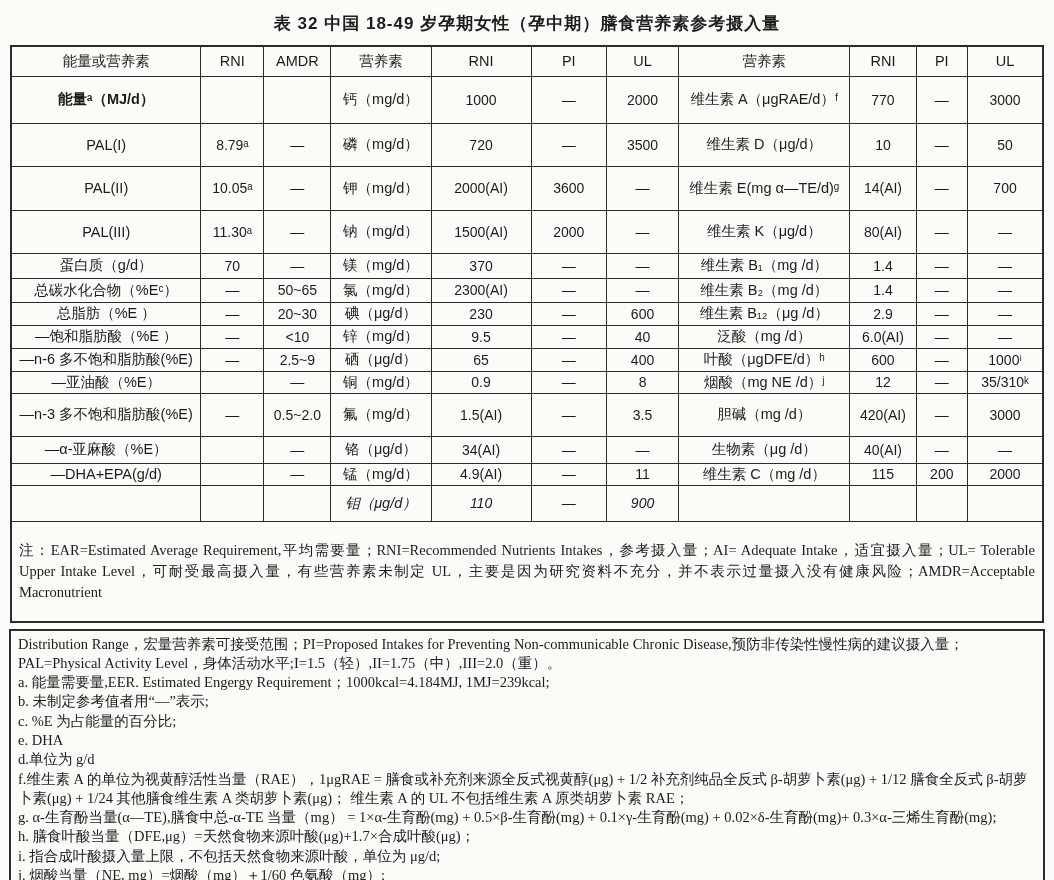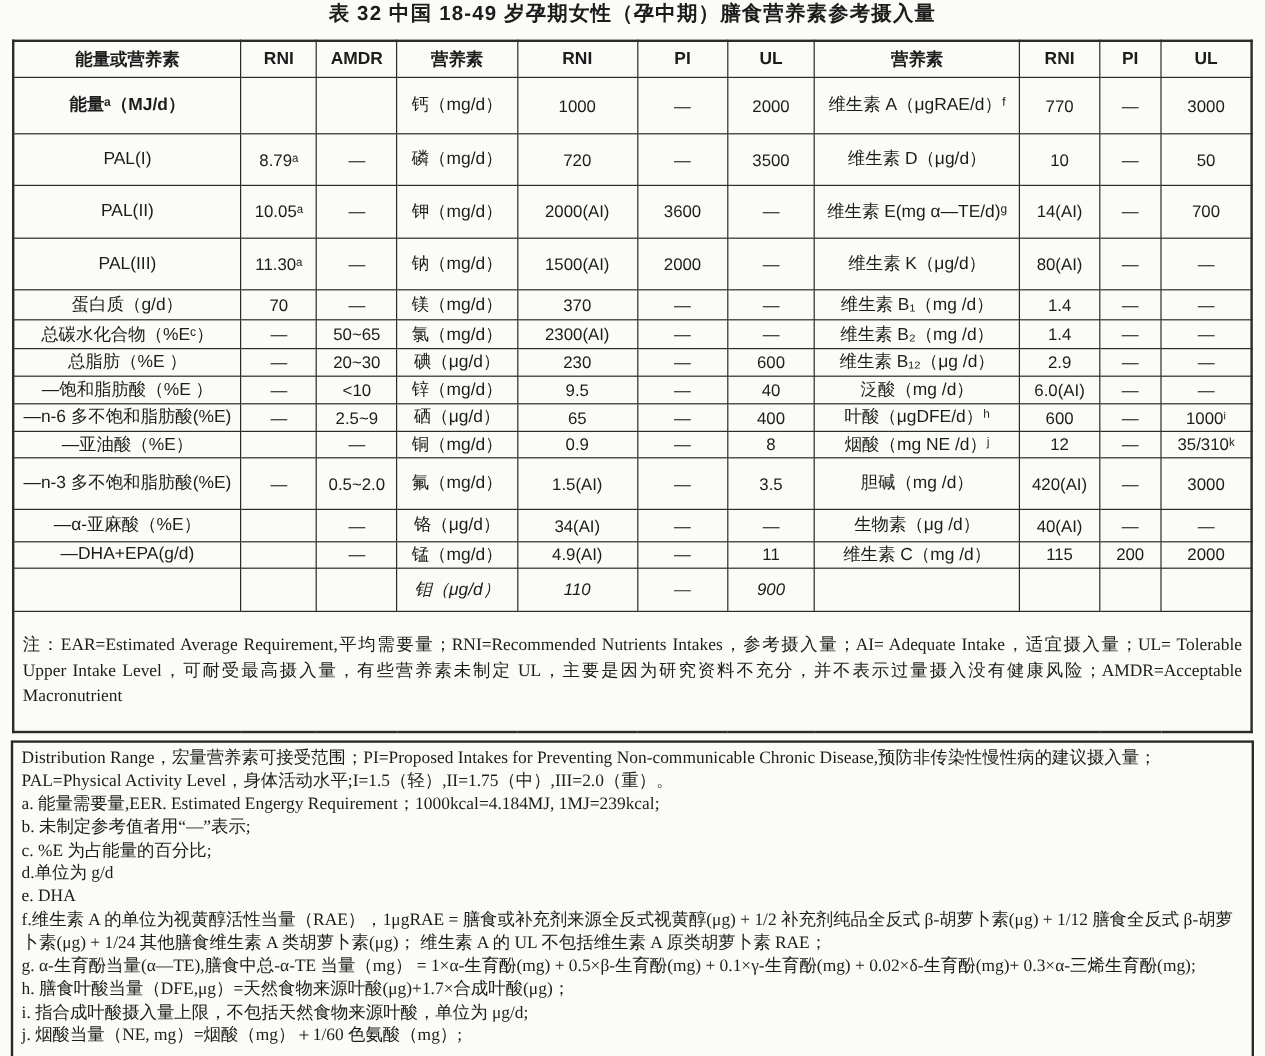--- a/index.html
+++ b/index.html
@@ -8,39 +8,40 @@
     font-family:"Liberation Sans", sans-serif;
     color:#1c1c1c;
     background:#fbfbf8;
     overflow:hidden;
   }
   .page{width:1054px;height:880px;position:relative;}
   .title{
     text-align:center;
     font-weight:bold;
     font-size:17px;
+    padding-top:12px;
     letter-spacing:1px;
   }
   table.main{
     border-collapse:collapse;
     table-layout:fixed;
     width:1034px;
     margin:10px auto 0 auto;
     border:2px solid #2b2b2b;
   }
   table.main th, table.main td{
     border:1px solid #2b2b2b;
     text-align:center;
     vertical-align:middle;
     font-size:14px;
     padding:1px 2px;
     overflow:hidden;
   }
   table.main thead tr{height:30px;}
-  table.main th{font-weight:bold;font-size:14.5px;margin-top:42px;}
+  table.main th{font-weight:normal;font-size:14.5px;margin-top:42px;}
   
   table.main td:nth-child(1),
   table.main td:nth-child(4),
   table.main td:nth-child(8){font-size:14.5px;}
   
   #body-rows tr:first-child td:first-child{font-weight:bold;}
   tr.note-row td{
     text-align:justify;
     font-family:"Liberation Serif", serif;
     font-size:14.5px;
@@ -289,21 +290,21 @@
         <td colspan="11">注：EAR=Estimated Average Requirement,平均需要量；RNI=Recommended Nutrients Intakes，参考摄入量；AI= Adequate Intake，适宜摄入量；UL= Tolerable Upper Intake Level，可耐受最高摄入量，有些营养素未制定 UL，主要是因为研究资料不充分，并不表示过量摄入没有健康风险；AMDR=Acceptable  Macronutrient</td>
       </tr>
     </tbody>
   </table>
 
   <div class="footnotes" id="footnotes">
       <p>Distribution Range，宏量营养素可接受范围；PI=Proposed Intakes for Preventing Non-communicable Chronic Disease,预防非传染性慢性病的建议摄入量；PAL=Physical Activity Level，身体活动水平;I=1.5（轻）,II=1.75（中）,III=2.0（重）。</p>
       <p>a. 能量需要量,EER. Estimated Engergy Requirement；1000kcal=4.184MJ, 1MJ=239kcal;</p>
       <p>b. 未制定参考值者用“—”表示;</p>
       <p>c. %E 为占能量的百分比;</p>
+      <p>e. DHA</p>
       <p>d.单位为 g/d</p>
-      <p>e. DHA</p>
       <p>f.维生素 A 的单位为视黄醇活性当量（RAE），1μgRAE = 膳食或补充剂来源全反式视黄醇(μg) + 1/2 补充剂纯品全反式 β-胡萝卜素(μg) + 1/12 膳食全反式 β-胡萝卜素(μg) + 1/24 其他膳食维生素 A 类胡萝卜素(μg)；    维生素 A 的 UL 不包括维生素 A 原类胡萝卜素 RAE；</p>
       <p>g. α-生育酚当量(α—TE),膳食中总-α-TE 当量（mg） = 1×α-生育酚(mg) + 0.5×β-生育酚(mg) + 0.1×γ-生育酚(mg) + 0.02×δ-生育酚(mg)+ 0.3×α-三烯生育酚(mg);</p>
       <p>h. 膳食叶酸当量（DFE,μg）=天然食物来源叶酸(μg)+1.7×合成叶酸(μg)；</p>
       <p>i. 指合成叶酸摄入量上限，不包括天然食物来源叶酸，单位为 μg/d;</p>
       <p>j. 烟酸当量（NE, mg）=烟酸（mg）＋1/60 色氨酸（mg）;</p>
     </div>
 </div>
 
 </body></html>

